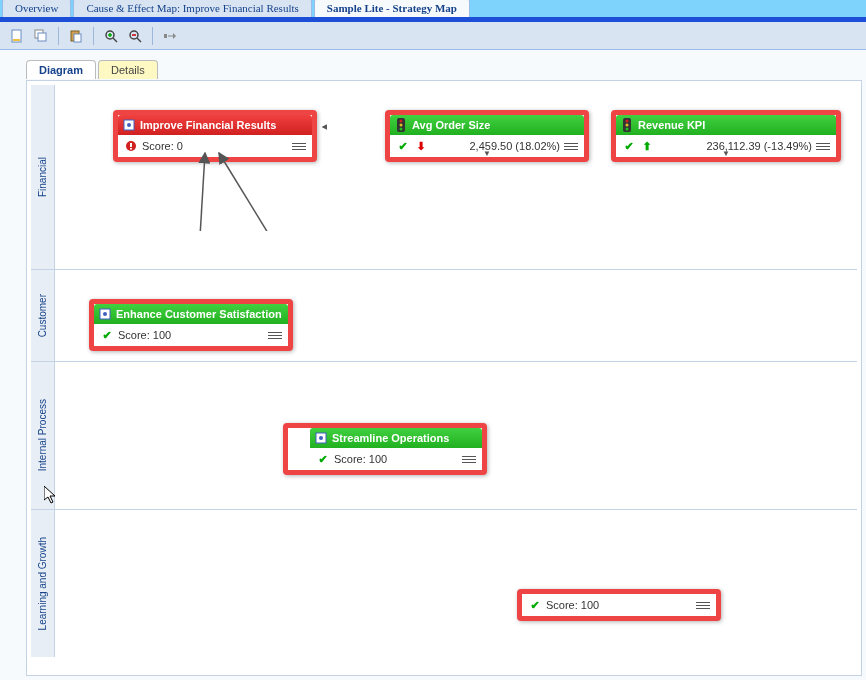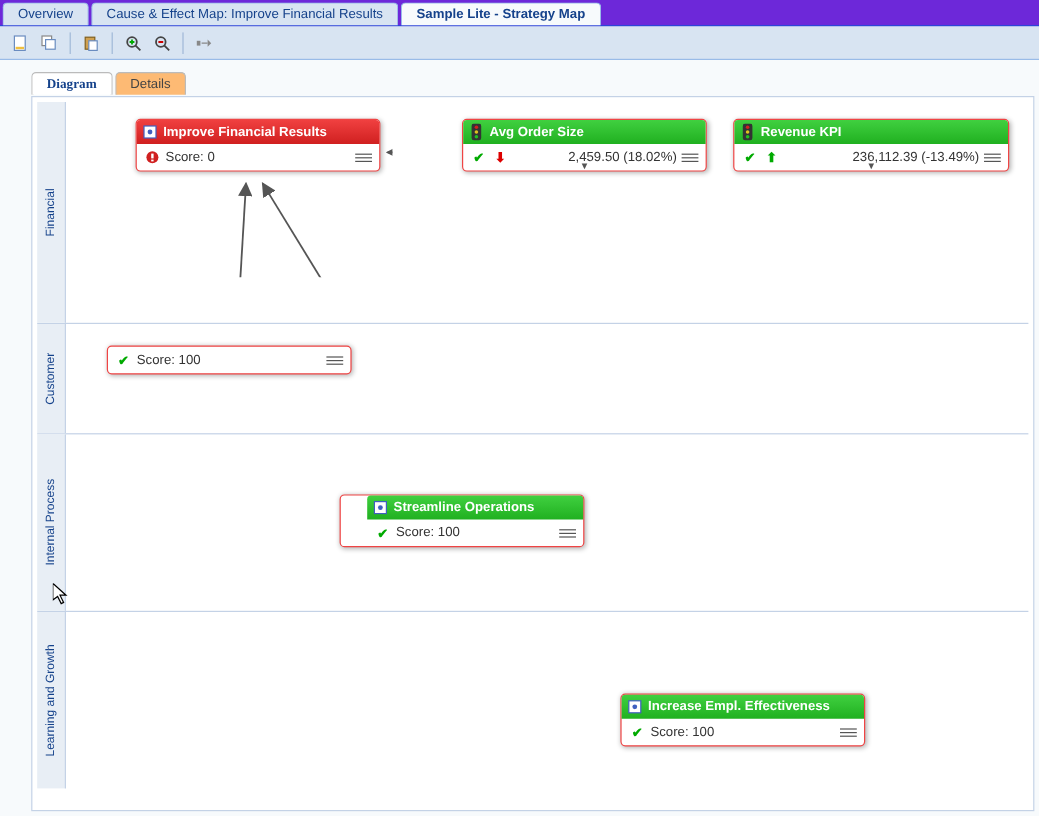--- a/index.html
+++ b/index.html
@@ -11,24 +11,25 @@
       width: 866px;
       height: 680px;
       overflow: hidden;
       position: relative;
     }
     
     
     .main-tabs {
       display: flex;
       height: 22px;
-      background: #6d28d9;
-      border-bottom: 1px solid #1d4ed8;
+      background: #7dd3fc;
+      border-bottom: 5px solid #1d4ed8;
       padding-left: 2px;
       align-items: flex-end;
+      font-family: Liberation Serif, serif;
     }
     .main-tab {
       padding: 3px 12px;
       margin-right: 2px;
       background: #d8e4f2;
       border: 1px solid #99bbe8;
       border-bottom: none;
       border-radius: 4px 4px 0 0;
       color: #15428b;
       cursor: pointer;
@@ -77,33 +78,32 @@
     .sub-tabs {
       position: absolute;
       top: 10px;
       left: 26px;
       display: flex;
       z-index: 20;
     }
     .sub-tab {
       padding: 3px 12px;
       margin-right: 2px;
-      background: #fdba74;
+      background: #fef9c3;
       border: 1px solid #bbb;
       border-bottom: none;
       border-radius: 4px 4px 0 0;
       color: #444;
       cursor: pointer;
       font-size: 11px;
     }
     .sub-tab.active {
       background: #fff;
       font-weight: bold;
       color: #15428b;
-      font-family: Liberation Serif, serif;
     }
     
     .diagram-area {
       position: absolute;
       top: 30px;
       left: 26px;
       right: 4px;
       bottom: 4px;
       border: 1px solid #c4d2e6;
       background: #fff;
@@ -144,25 +144,26 @@
       white-space: nowrap;
     }
     .lane-body {
       flex: 1;
       position: relative;
     }
     
     
     .node {
       position: absolute;
-      border: 1px solid #ef4444;
+      border: 5px solid #ef4444;
       border-radius: 4px;
       background: #fff;
       box-shadow: 1px 1px 4px rgba(0,0,0,0.3);
       min-width: 204px;
+      margin-top: 11px;
     }
     .node-header {
       height: 20px;
       border-radius: 3px 3px 0 0;
       display: flex;
       align-items: center;
       padding: 0 4px;
       gap: 4px;
       color: #fff;
       font-weight: bold;
@@ -399,20 +400,29 @@
         </div>
       </div>
 
       <div class="swimlane lane-customer">
         <div class="lane-label">
             <span>Customer</span>
           </div>
         <div class="lane-body">
 
           <div class="node" style="left:34px; top:18px; width:204px;">
+            <div class="node-header green">
+              <span class="node-icon">
+                  <svg width="12" height="12" viewBox="0 0 12 12">
+                    <rect x="1" y="1" width="10" height="10" fill="#fff" stroke="#4060c0"></rect>
+                    <circle cx="6" cy="6" r="2" fill="#4060c0"></circle>
+                  </svg>
+                </span>
+              <span>Enhance Customer Satisfaction</span>
+            </div>
             <div class="node-body">
               <span class="status-icon check-green">✔</span>
               <span class="node-body-text">Score: 100</span>
               <span class="node-actions">
                   <span></span>
                   <span></span>
                   <span></span>
                 </span>
             </div>
           </div>
@@ -450,29 +460,20 @@
         </div>
       </div>
 
       <div class="swimlane lane-learning">
         <div class="lane-label">
             <span>Learning and Growth</span>
           </div>
         <div class="lane-body">
 
           <div class="node" style="left:462px; top:68px; width:204px;">
-            <div class="node-header green">
-              <span class="node-icon">
-                  <svg width="12" height="12" viewBox="0 0 12 12">
-                    <rect x="1" y="1" width="10" height="10" fill="#fff" stroke="#4060c0"></rect>
-                    <circle cx="6" cy="6" r="2" fill="#4060c0"></circle>
-                  </svg>
-                </span>
-              <span>Increase Empl. Effectiveness</span>
-            </div>
             <div class="node-body">
               <span class="status-icon check-green">✔</span>
               <span class="node-body-text">Score: 100</span>
               <span class="node-actions">
                   <span></span>
                   <span></span>
                   <span></span>
                 </span>
             </div>
           </div>

